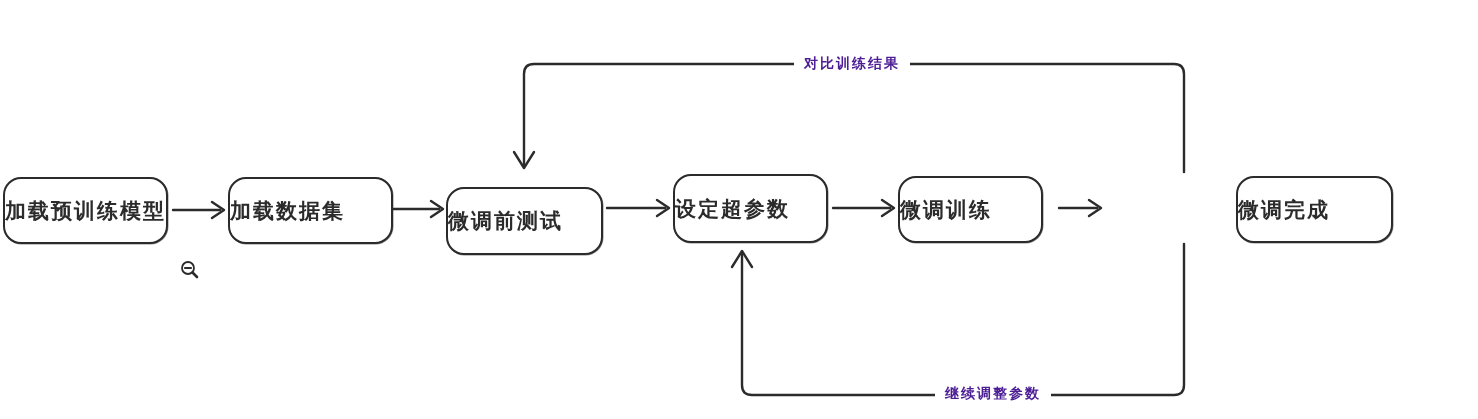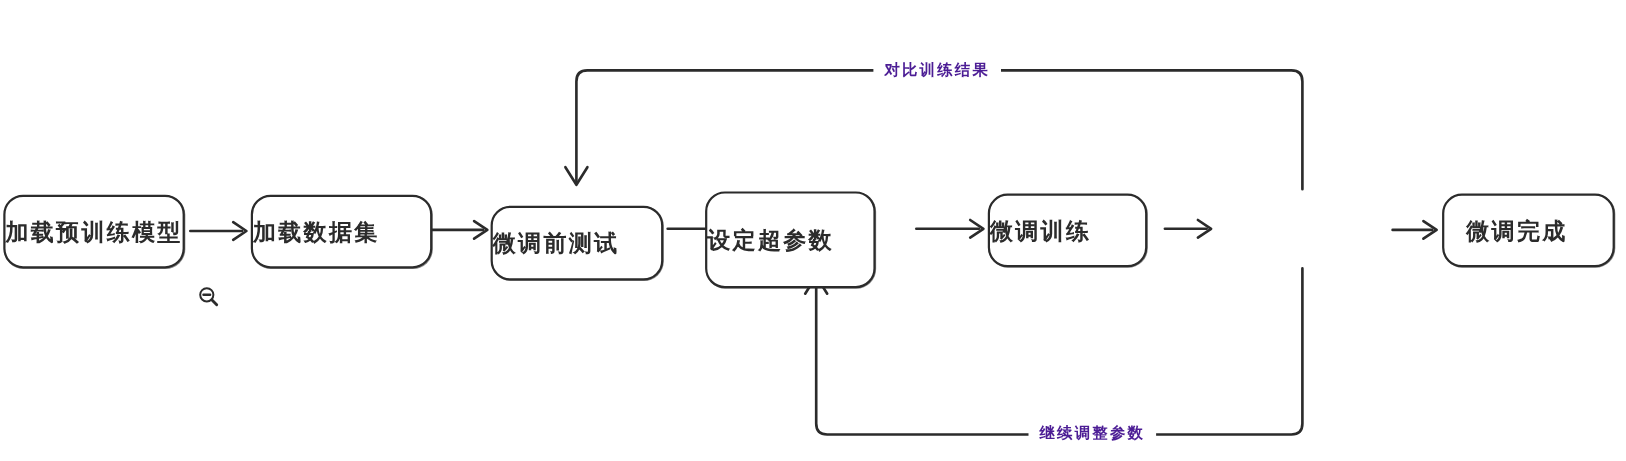--- a/index.html
+++ b/index.html
@@ -52,24 +52,24 @@
     font-size: 14px;
     font-weight: 600;
     color: #4c1d95;
     letter-spacing: 2px;
     white-space: nowrap;
   }
   
   .n0 { left: 3px;    top: 177px; width: 165px; height: 67px; }
   .n1 { left: 228px;  top: 177px; width: 165px; height: 67px; }
   .n2 { left: 446px;  top: 187px; width: 157px; height: 68px; }
-  .n3 { left: 641px;  top: 174px; width: 155px; height: 88px; font-family: Liberation Serif, serif; }
+  .n3 { left: 673px;  top: 174px; width: 155px; height: 69px; font-family: Liberation Serif, serif; }
   .n4 { left: 898px;  top: 176px; width: 145px; height: 67px; }
   .n5 { left: 1106px; top: 173px; width: 156px; height: 70px; }
-  .n6 { left: 1311px; top: 176px; width: 157px; height: 67px; padding-left: 20px; }
+  .n6 { left: 1236px; top: 176px; width: 157px; height: 67px; }
   .lbl-top    { left: 852px; top: 64px;  }
   .lbl-bottom { left: 993px; top: 394px; }
   .zoom-cursor {
     position: absolute;
     left: 179px; top: 259px;
     width: 22px; height: 22px;
   }
 </style>
 </head>
 <body>

